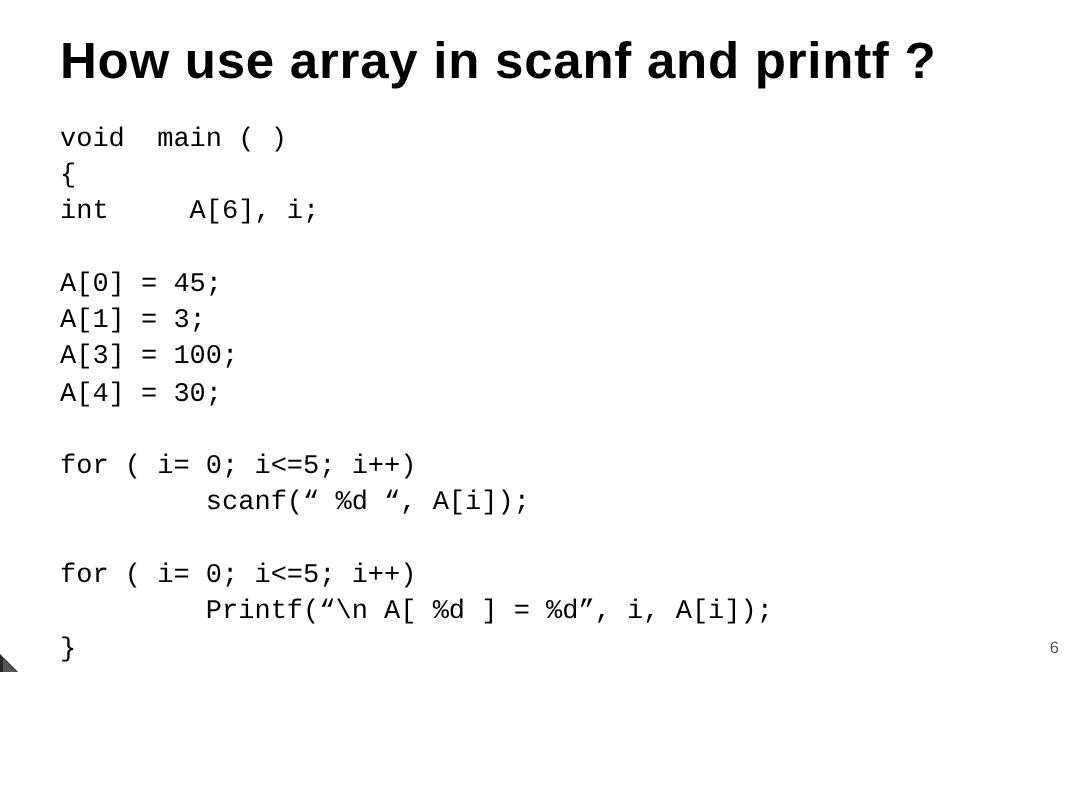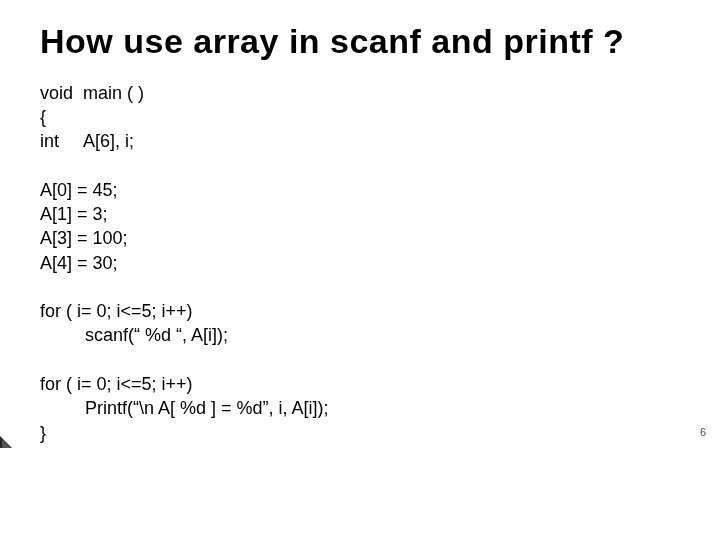--- a/index.html
+++ b/index.html
@@ -22,21 +22,21 @@
   }
   .title {
     font-size: 34px;
     font-weight: 700;
     letter-spacing: 0.5px;
     margin: 0 0 18px 0;
     line-height: 1.25;
     font-family: "Segoe UI", "Trebuchet MS", Arial, sans-serif;
   }
   .code {
-    font-family: Liberation Sans, sans-serif;
+    font-family: Liberation Mono, monospace;
     font-size: 18px;
     line-height: 1.35;
     white-space: pre;
   }
   .pagenum {
     position: absolute;
     right: 14px;
     bottom: 10px;
     font-size: 11px;
     color: #555;

